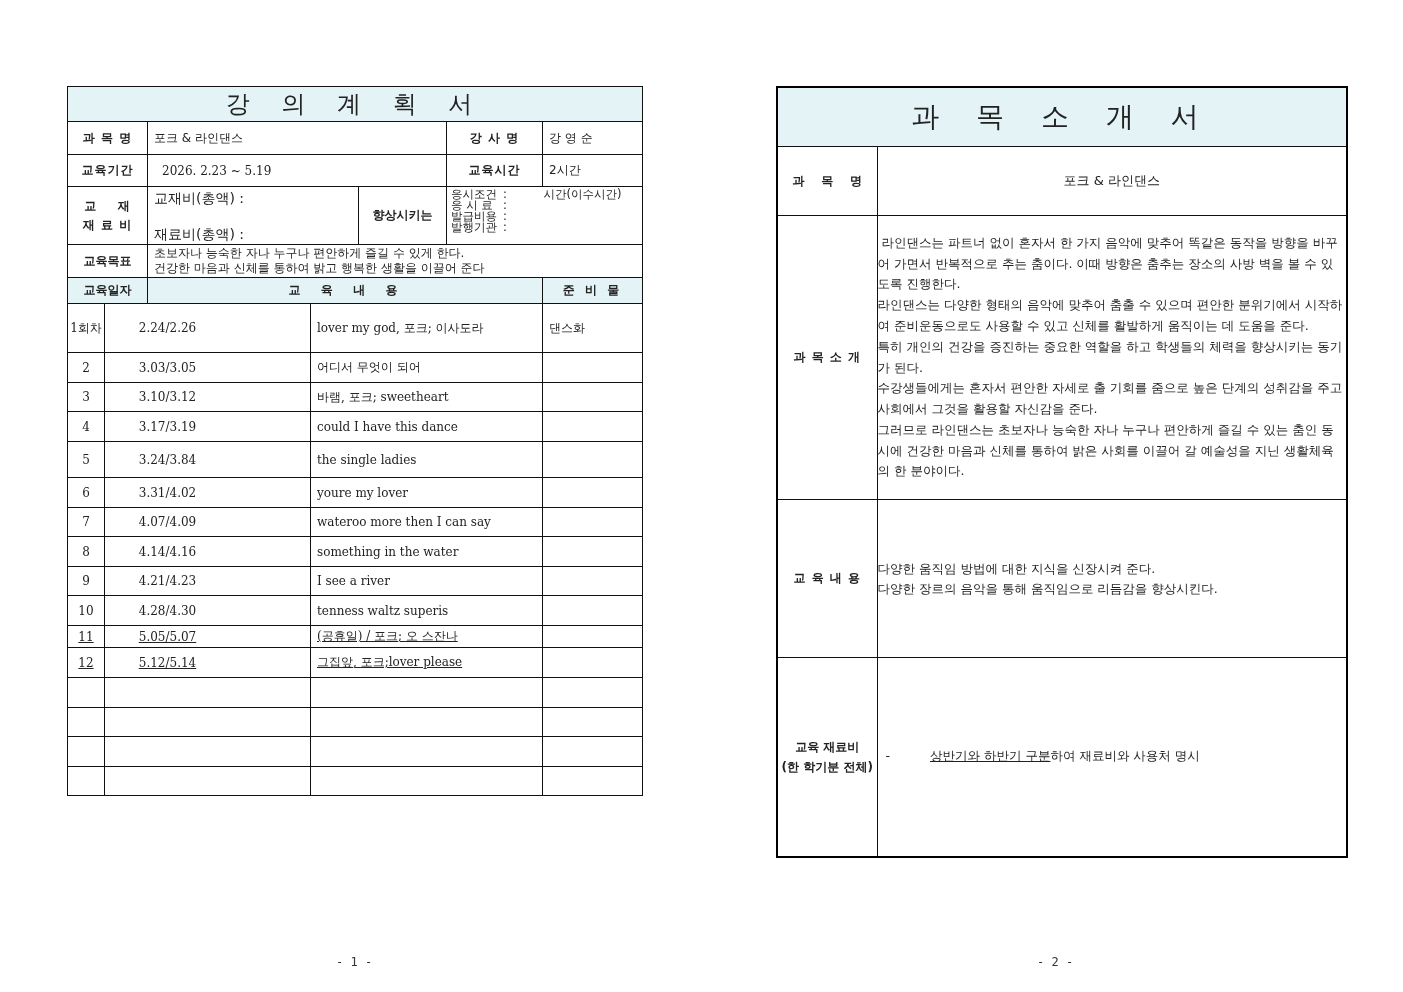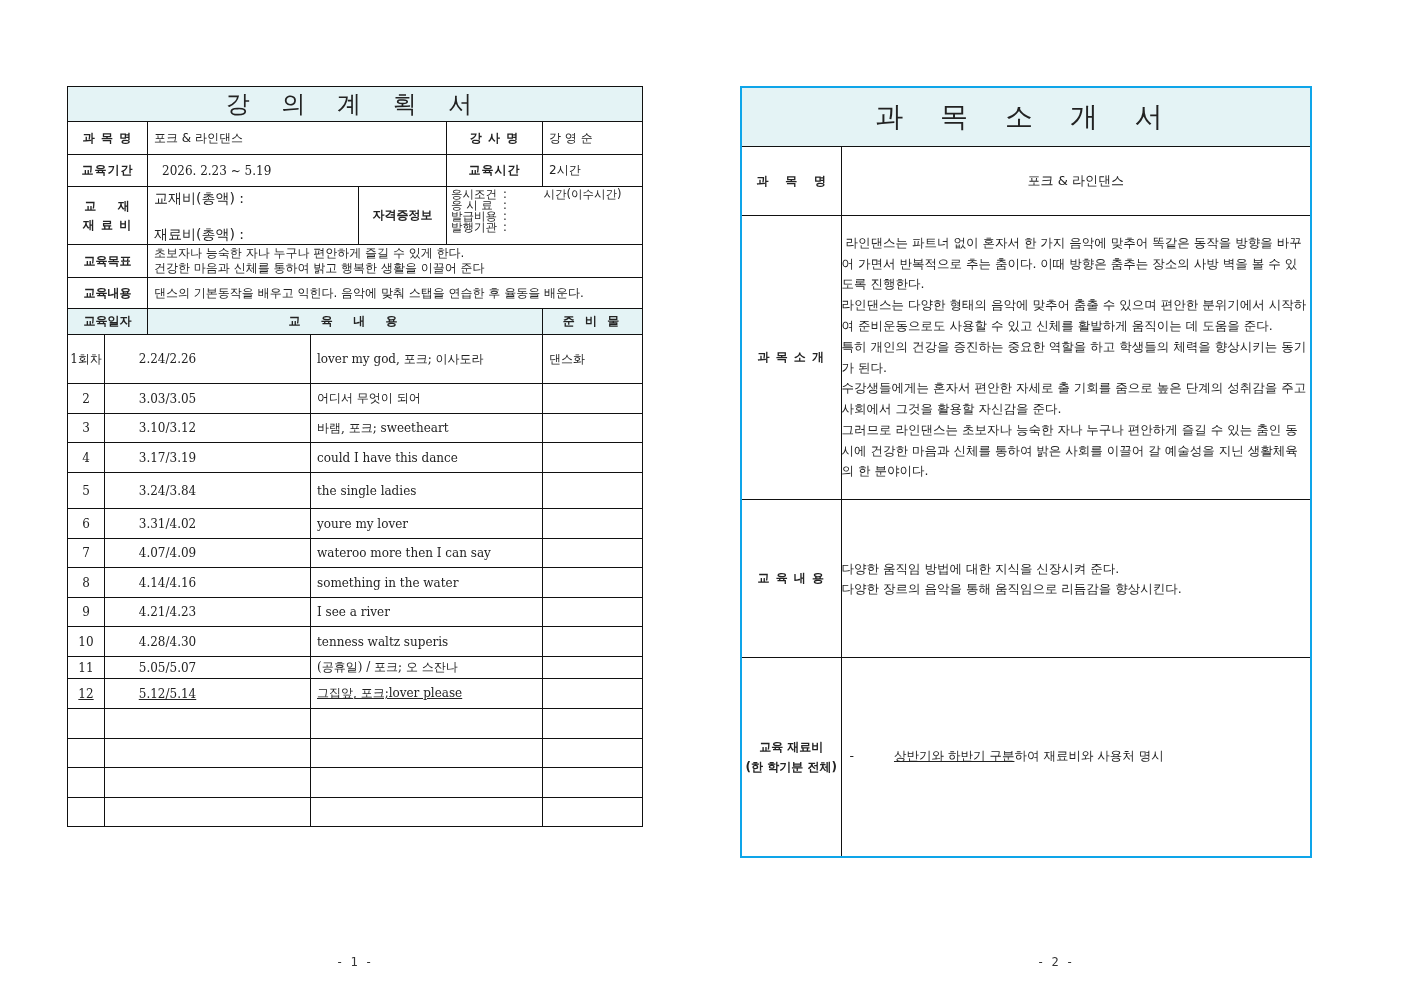--- a/index.html
+++ b/index.html
@@ -12,21 +12,21 @@
   .lbl { font-weight:bold; text-align:center; font-size:12px; letter-spacing:1px; }
   .serif { font-family:"DejaVu Serif","Liberation Serif",serif; }
   .pad { padding-left:6px; }
   .center { text-align:center; }
 
   
   #plan { left:67px; top:86px; width:575px; }
   #plan .title { height:34px; font-size:24px; text-align:center; letter-spacing:12px; font-weight:normal; }
 
   
-  #intro { left:740px; top:86px; width:570px; border:2px solid #0ea5e9; }
+  #intro { left:776px; top:86px; width:570px; border:2px solid #000000; }
   #intro td { border:1px solid #111; }
   #intro .title { height:58px; font-size:28px; text-align:center; letter-spacing:14px; font-weight:normal; }
   .intro-text { font-size:12.5px; line-height:20.8px; padding:4px 3px 4px 0; }
   .intro-text p { margin:0; }
   .ul { text-decoration:underline;margin-left:36px; }
 
   .pagenum { position:absolute; top:955px; font-size:12px; color:#333; font-family:"DejaVu Sans Mono","Liberation Mono",monospace; }
   .exam-grid { display:grid; grid-template-columns:auto 1fr; font-size:11.5px; line-height:11px; padding-left:4px; }
 </style>
 </head>
@@ -62,45 +62,41 @@
   </tr>
   <tr style="height:56px">
     <td colspan="2" class="lbl" style="line-height:19px">
       <div style="white-space:pre">교    재</div>
       <div>재 료 비</div>
     </td>
     <td colspan="2" class="pad" style="font-size:14px;vertical-align:top;padding-top:3px">
       <div>교재비(총액) :</div>
       <div style="margin-top:18px">재료비(총액) :</div>
     </td>
-    <td colspan="2" class="lbl" style="letter-spacing:0">자격증정보</td>
+    <td colspan="2" class="lbl" style="letter-spacing:0">향상시키는</td>
     <td colspan="3" style="vertical-align:top;padding-top:2px">
       <div class="exam-grid">
         <span>응시조건</span>
         <span style="white-space:pre;padding-left:6px">:          시간(이수시간)</span>
         <span>응 시 료</span>
         <span style="padding-left:6px">:</span>
         <span>발급비용</span>
         <span style="padding-left:6px">:</span>
         <span>발행기관</span>
         <span style="padding-left:6px">:</span>
       </div>
     </td>
   </tr>
   <tr style="height:33px">
     <td colspan="2" class="lbl" style="letter-spacing:0">교육목표</td>
     <td colspan="7" class="pad" style="line-height:15px">
       <div>초보자나 능숙한 자나 누구나 편안하게 즐길 수 있게 한다.</div>
       <div>건강한 마음과 신체를 통하여 밝고 행복한 생활을 이끌어 준다</div>
     </td>
   </tr>
-  <tr style="height:31px">
-    <td colspan="2" class="lbl" style="letter-spacing:0">교육내용</td>
-    <td colspan="7" class="pad">댄스의 기본동작을 배우고 익힌다. 음악에 맞춰 스탭을 연습한 후 율동을 배운다.</td>
-  </tr>
   <tr style="height:26px" class="hdr">
     <td colspan="2" class="lbl" style="letter-spacing:0">교육일자</td>
     <td colspan="6" class="lbl" style="white-space:pre;letter-spacing:4px">교  육  내  용</td>
     <td class="lbl" style="letter-spacing:3px">준 비 물</td>
   </tr>
   </tbody>
     <tbody id="schedule-body">
   <tr style="height: 49px;">
     <td class="center serif">1회차</td>
     <td colspan="2" class="center serif" style="padding-right:80px">2.24/2.26</td>
@@ -164,21 +160,21 @@
     <td class="pad"></td>
   </tr>
 
   <tr style="height: 30px;">
     <td class="center serif">10</td>
     <td colspan="2" class="center serif" style="padding-right:80px">4.28/4.30</td>
     <td colspan="5" class="pad serif">tenness waltz superis</td>
     <td class="pad"></td>
   </tr>
 
-  <tr style="height: 22px;">
+  <tr style="height: 22px; text-decoration: underline;">
     <td class="center serif">11</td>
     <td colspan="2" class="center serif" style="padding-right:80px">5.05/5.07</td>
     <td colspan="5" class="pad serif">(공휴일) / 포크; 오 스잔나</td>
     <td class="pad"></td>
   </tr>
 
   <tr style="height: 30px; text-decoration: underline;">
     <td class="center serif">12</td>
     <td colspan="2" class="center serif" style="padding-right:80px">5.12/5.14</td>
     <td colspan="5" class="pad serif">그집앞, 포크;lover please</td>

